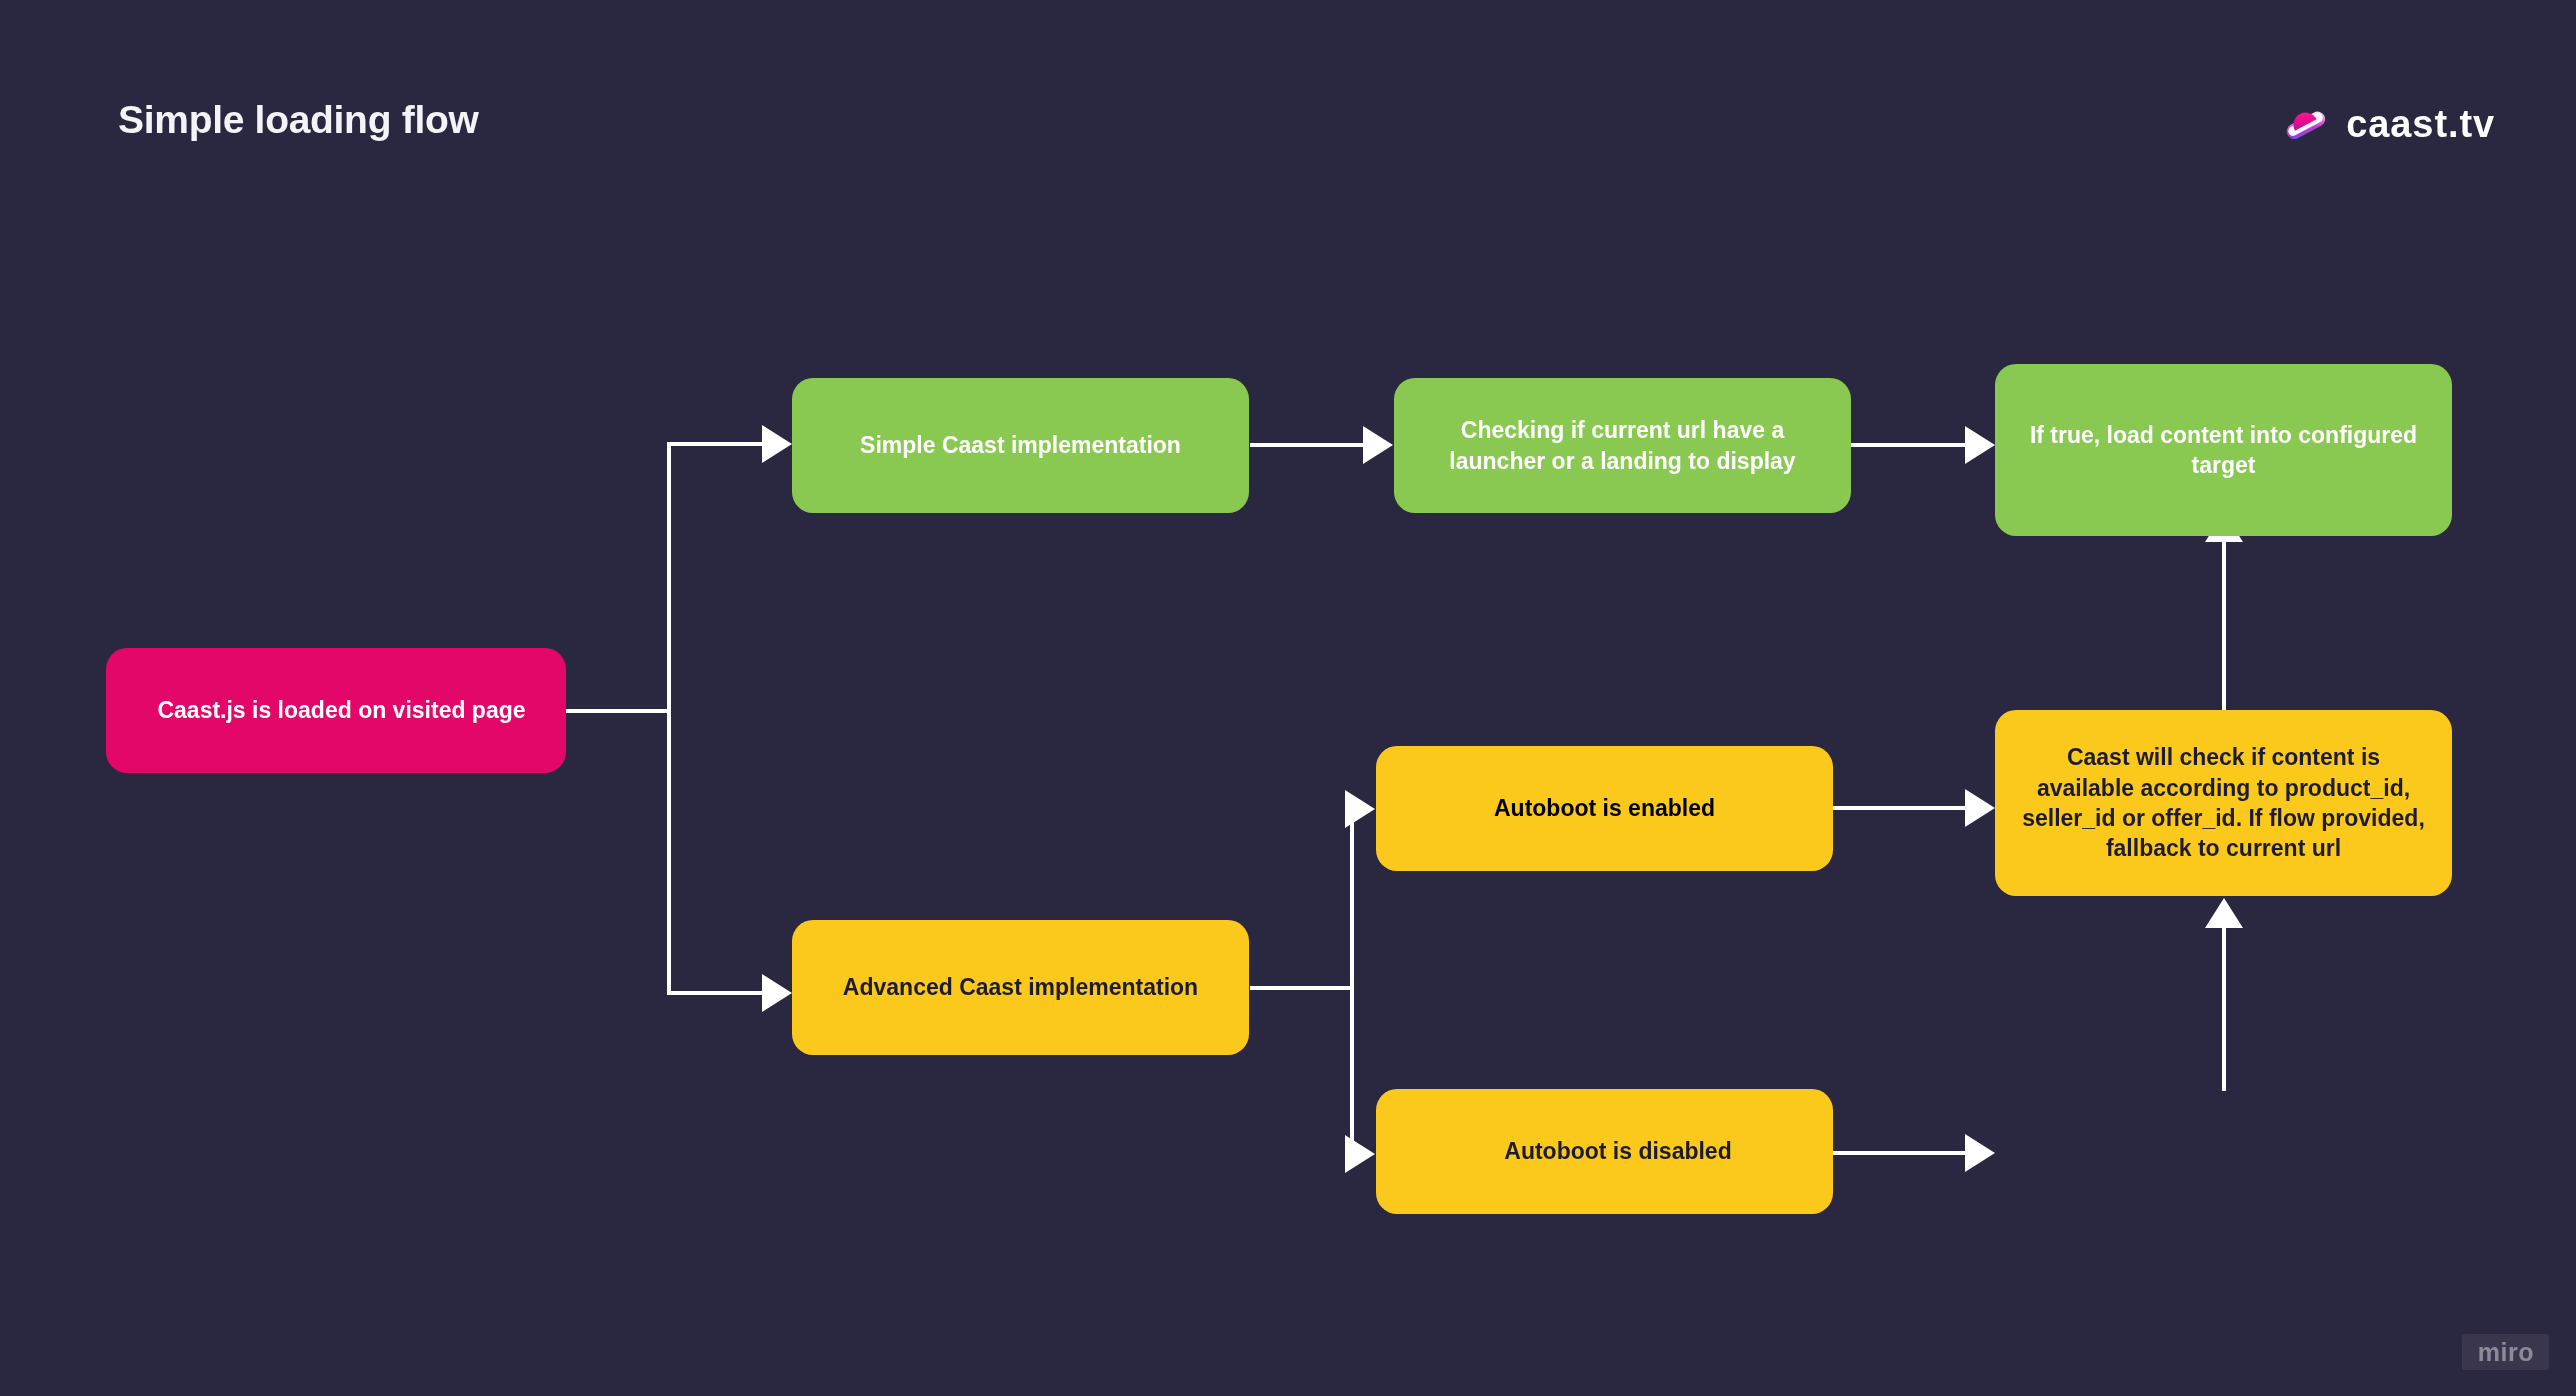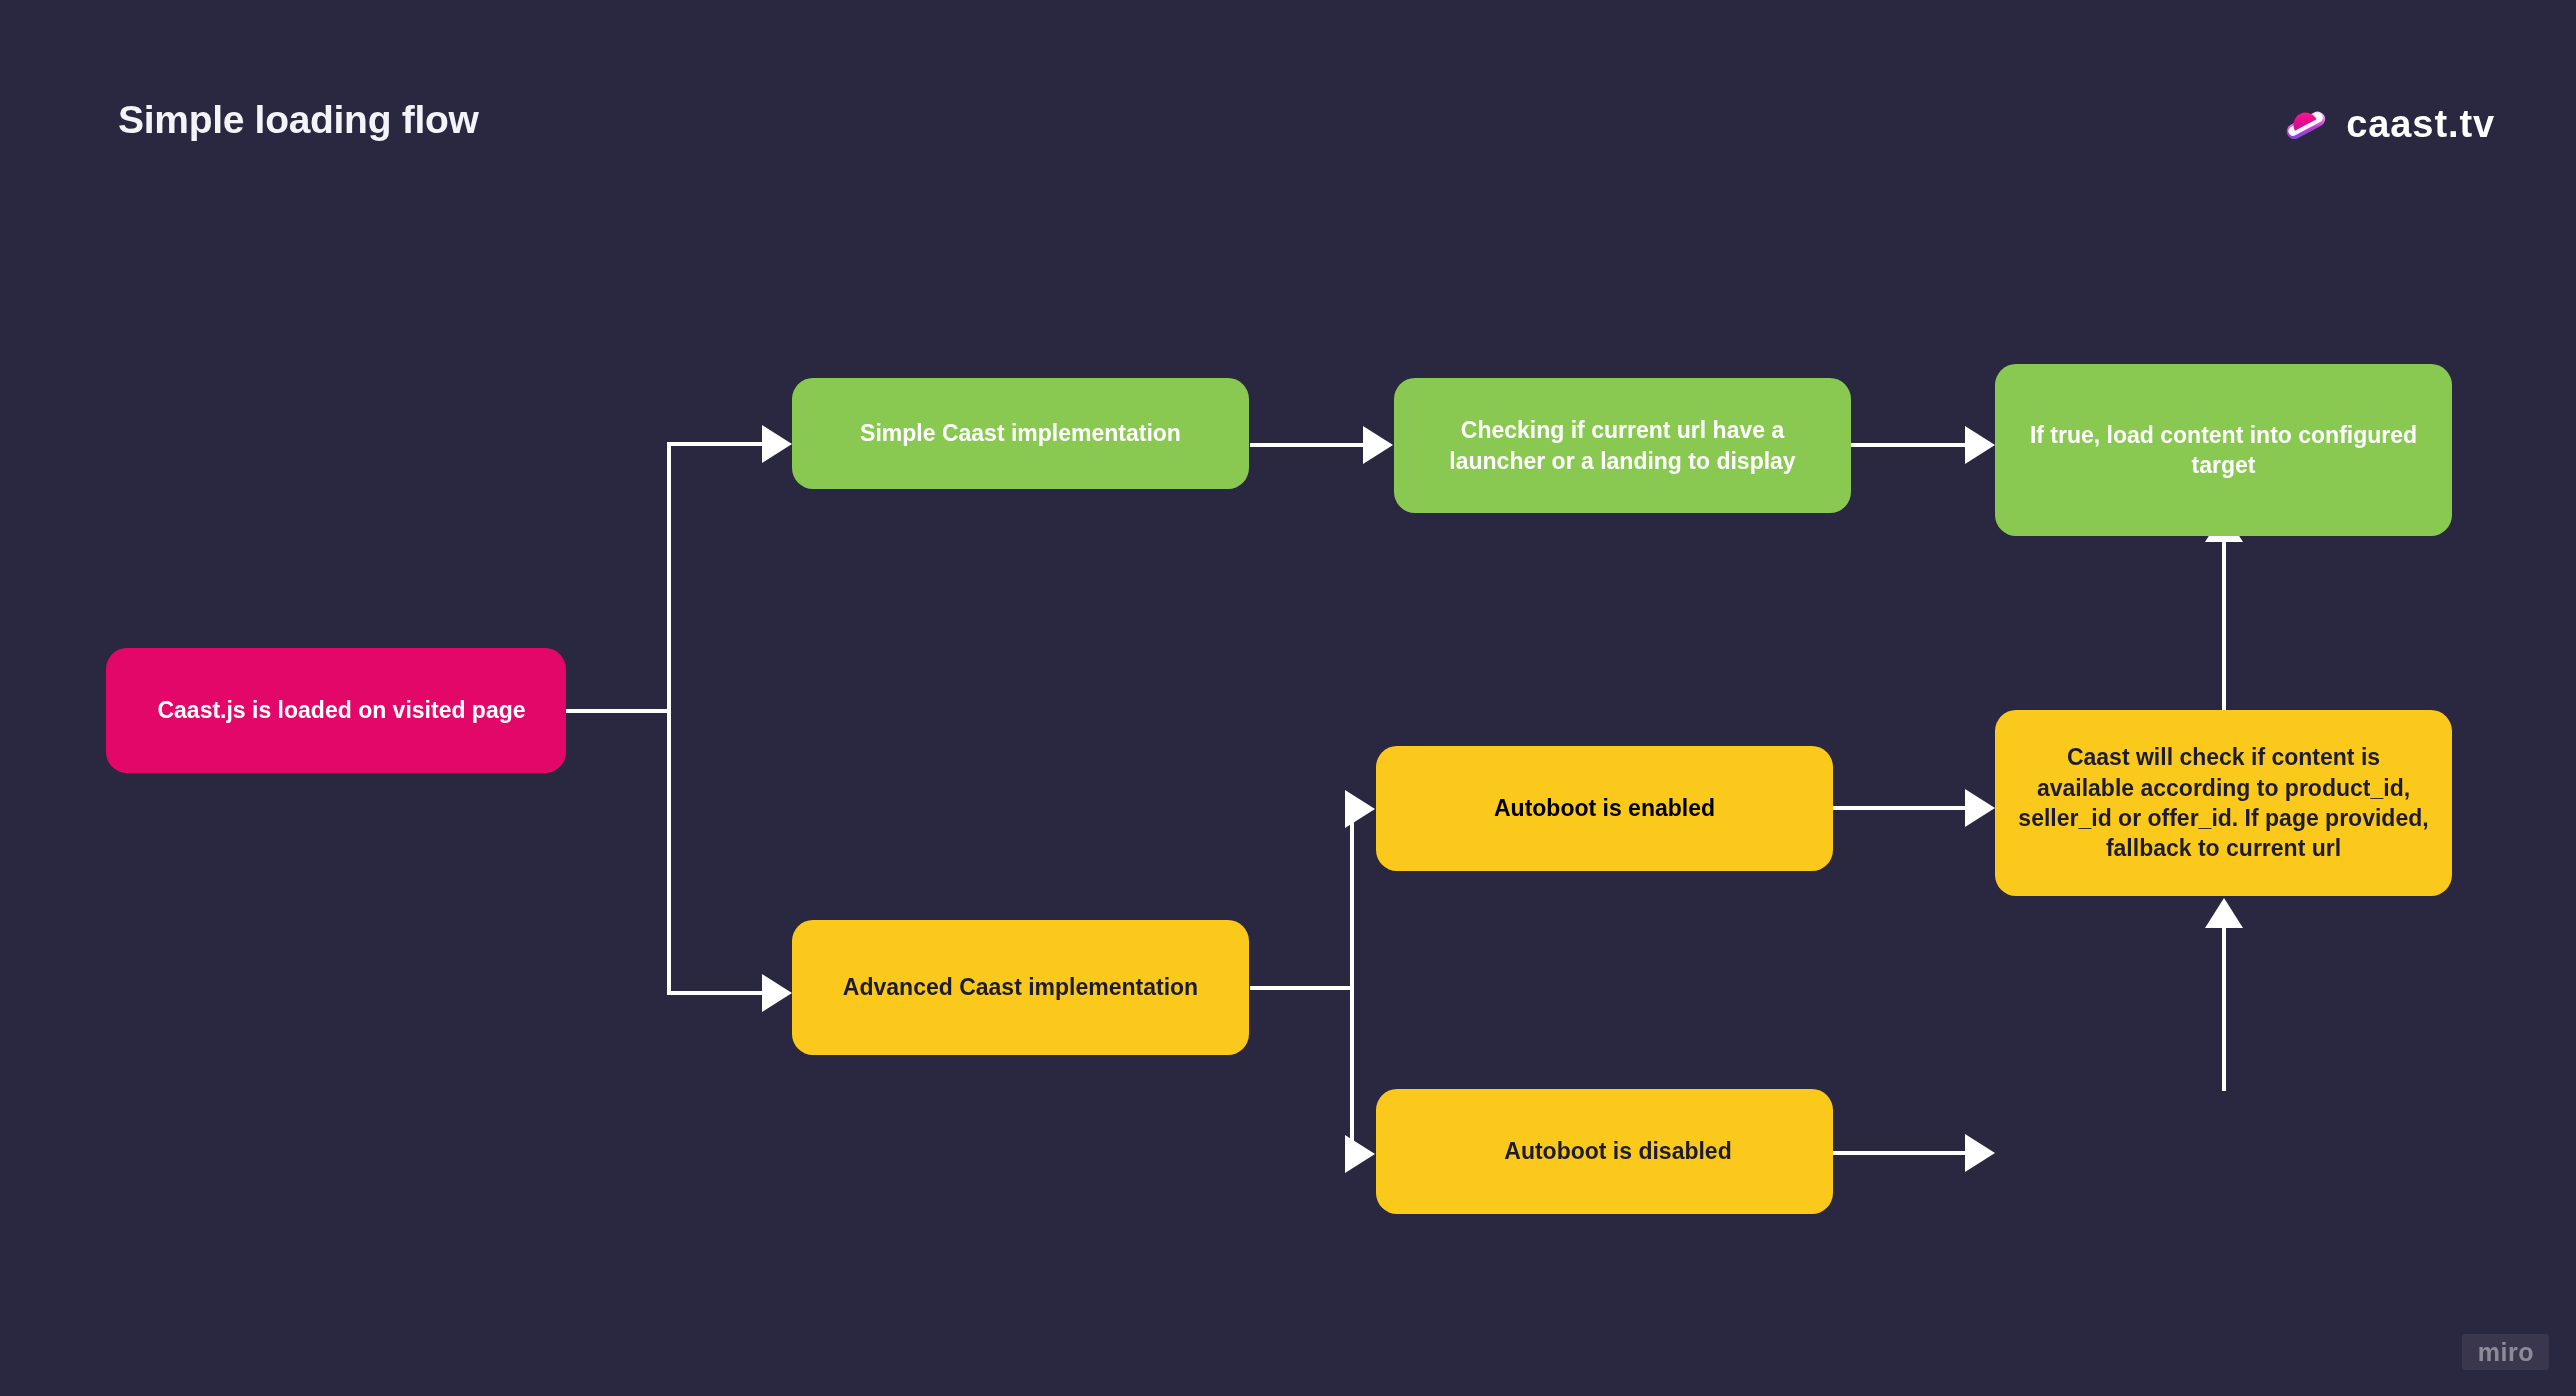--- a/index.html
+++ b/index.html
@@ -187,21 +187,21 @@
   <div class="edge-v" style="left: 2222px; top: 524px; height: 188px; background: rgb(255, 255, 255);"></div>
   <div class="arrow-up" style="left: 2205px; top: 512px; border-bottom-color: rgb(255, 255, 255);"></div>
 
   <div class="edge-v" style="left: 2222px; top: 909px; height: 182px; background: rgb(255, 255, 255);"></div>
   <div class="arrow-up" style="left: 2205px; top: 898px; border-bottom-color: rgb(255, 255, 255);"></div>
 
   <div class="node node-pink" style="left: 106px; top: 648px; width: 460px; height: 125px; background: rgb(228, 7, 106); color: rgb(255, 255, 255); padding-left: 32px;">
     <span>Caast.js is loaded on visited page</span>
   </div>
 
-  <div class="node node-green" style="left: 792px; top: 378px; width: 457px; height: 111px; background: rgb(138, 201, 81); color: rgb(255, 255, 255);">
+  <div class="node node-green" style="left: 792px; top: 378px; width: 457px; height: 135px; background: rgb(138, 201, 81); color: rgb(255, 255, 255);">
     <span>Simple Caast implementation</span>
   </div>
 
   <div class="node node-green" style="left: 1394px; top: 378px; width: 457px; height: 135px; background: rgb(138, 201, 81); color: rgb(255, 255, 255);">
     <span>Checking if current url have a launcher or a landing to display</span>
   </div>
 
   <div class="node node-green" style="left: 1995px; top: 364px; width: 457px; height: 172px; background: rgb(138, 201, 81); color: rgb(255, 255, 255);">
     <span>If true, load content into configured target</span>
   </div>
@@ -212,20 +212,20 @@
 
   <div class="node node-yellow" style="left: 1376px; top: 746px; width: 457px; height: 125px; background: rgb(251, 201, 27); color: #000000;">
     <span>Autoboot is enabled</span>
   </div>
 
   <div class="node node-yellow" style="left: 1376px; top: 1089px; width: 457px; height: 125px; background: rgb(251, 201, 27); color: rgb(29, 27, 46); padding-left: 48px;">
     <span>Autoboot is disabled</span>
   </div>
 
   <div class="node node-yellow" style="left: 1995px; top: 710px; width: 457px; height: 186px; background: rgb(251, 201, 27); color: rgb(29, 27, 46);">
-    <span>Caast will check if content is available according to product_id, seller_id or offer_id. If page provided, fallback to current url</span>
+    <span>Caast will check if content is available according to product_id, seller_id or offer_id. If flow provided, fallback to current url</span>
   </div>
 
 
   <div id="miro-watermark">miro</div>
 
 </div>
 
 
 </body></html>

